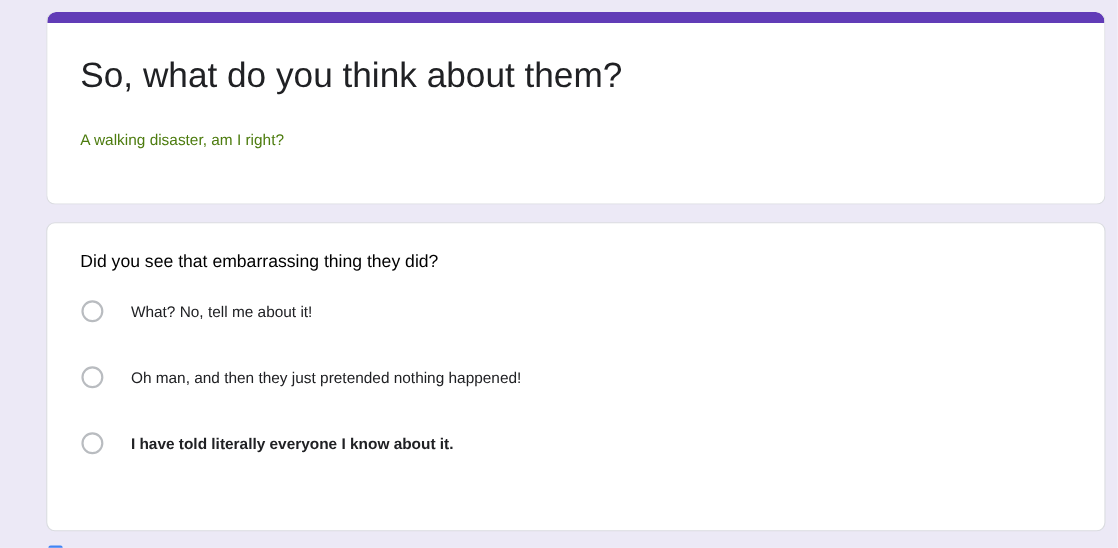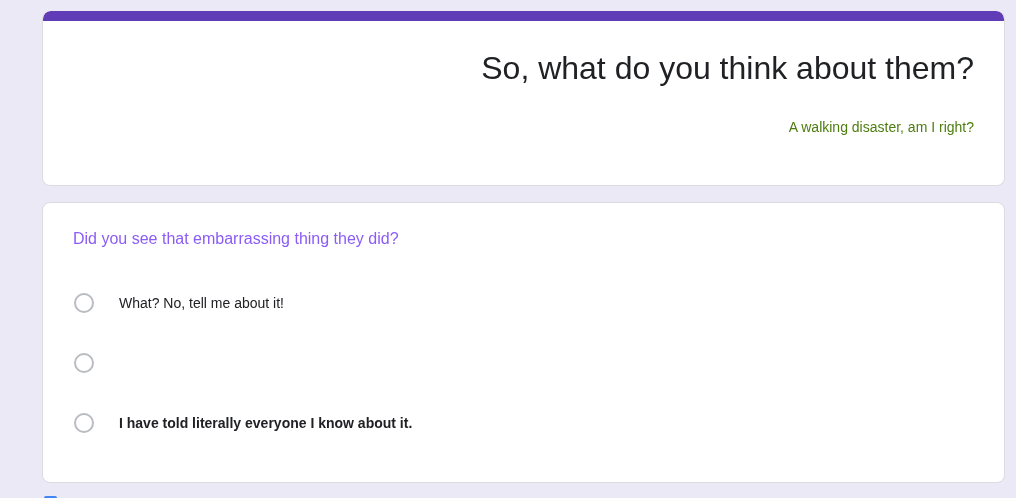--- a/index.html
+++ b/index.html
@@ -35,21 +35,20 @@
     box-sizing: border-box;
     overflow: hidden;
   }
 
   
   .header-card {
     top: 11px;
     height: 175px;
     border-top: none;
     border-radius: 8px;
-    text-align: right;
   }
   .header-accent {
     height: 10px;
     width: 100%;
     background: #613CB7;
     border-top-left-radius: 8px;
     border-top-right-radius: 8px;
   }
   .header-body {
     padding: 20px 30px 0 30px;
@@ -79,34 +78,34 @@
     top: 202px;
     height: 281px;
   }
   .question-body {
     padding: 24px 30px 0 30px;
   }
   .question-title {
     font-size: 16px;
     line-height: 24px;
     font-weight: 400;
-    color: #8b5cf6;
+    color: #000000;
     margin: 0;
     white-space: nowrap;
   }
 
   .options-list {
     margin: 0;
     padding: 0;
     list-style: none;
     padding-top: 22px;
   }
   .option-row {
     display: flex;
-    align-items: flex-end;
+    align-items: flex-start;
     height: 40px;
     margin-bottom: 20px;
     cursor: pointer;
   }
   .option-row:last-child {
     margin-bottom: 0;
     font-weight: bold;
   }
   .radio-outer {
     width: 20px;
@@ -153,20 +152,21 @@
     <div class="question-body">
       <div class="question-title">Did you see that embarrassing thing they did?</div>
 
       <ul class="options-list">
         <li class="option-row">
           <span class="radio-outer"></span>
           <span class="option-label">What? No, tell me about it!</span>
         </li>
         <li class="option-row">
           <span class="radio-outer"></span>
+          <span class="option-label">Oh man, and then they just pretended nothing happened!</span>
         </li>
         <li class="option-row">
           <span class="radio-outer"></span>
           <span class="option-label">I have told literally everyone I know about it.</span>
         </li>
       </ul>
     </div>
   </div>
 
   <div class="next-peek"></div>

